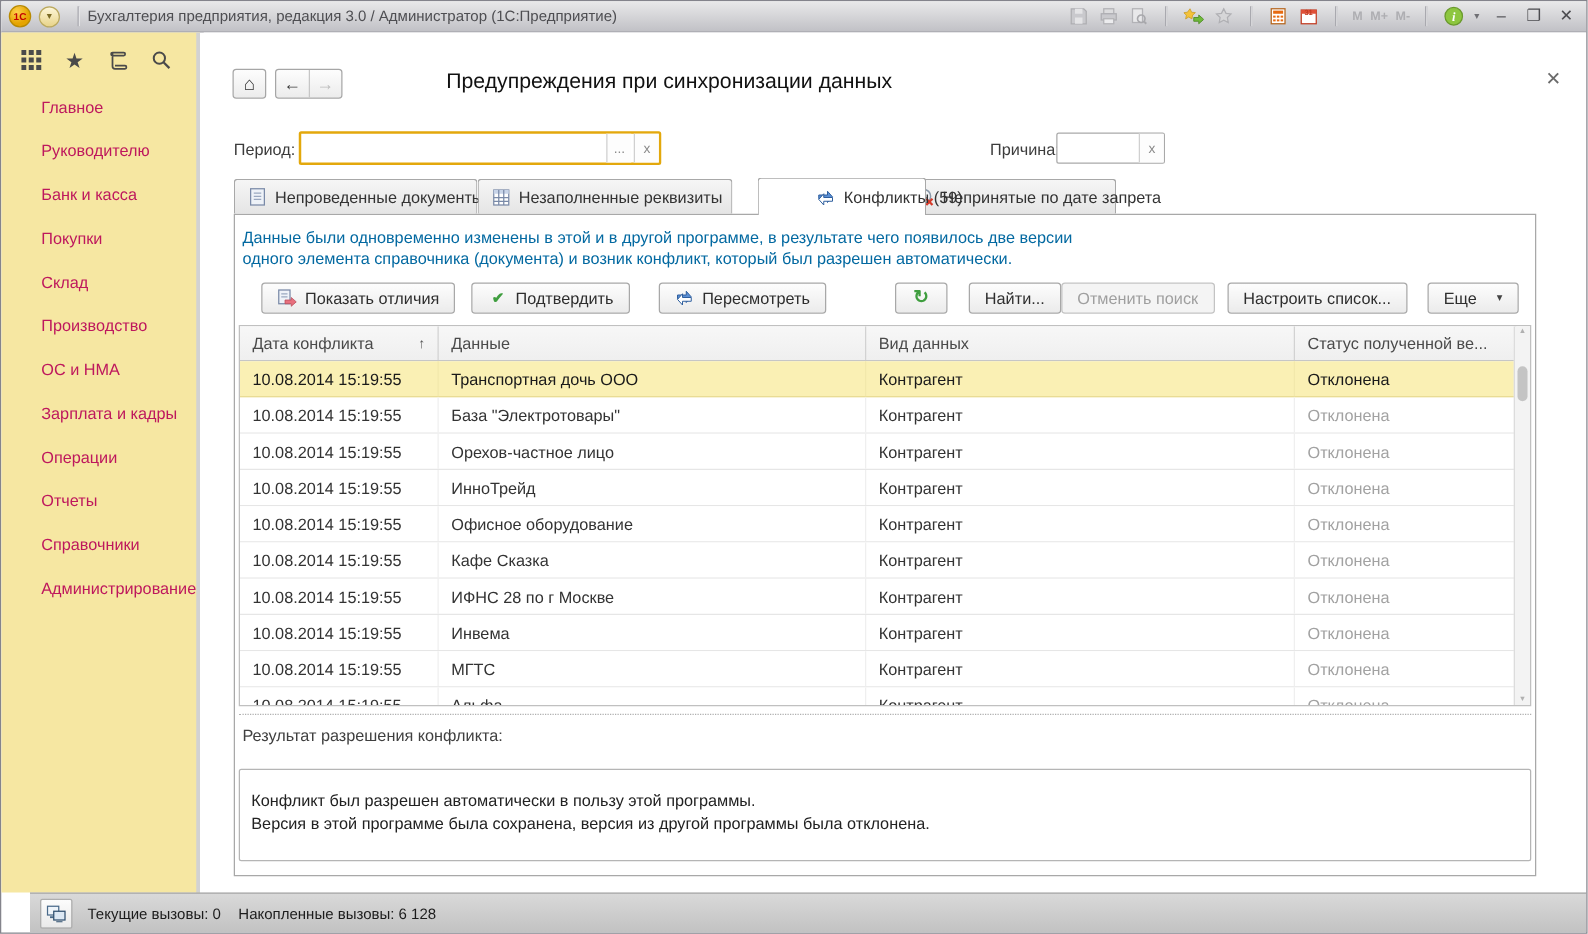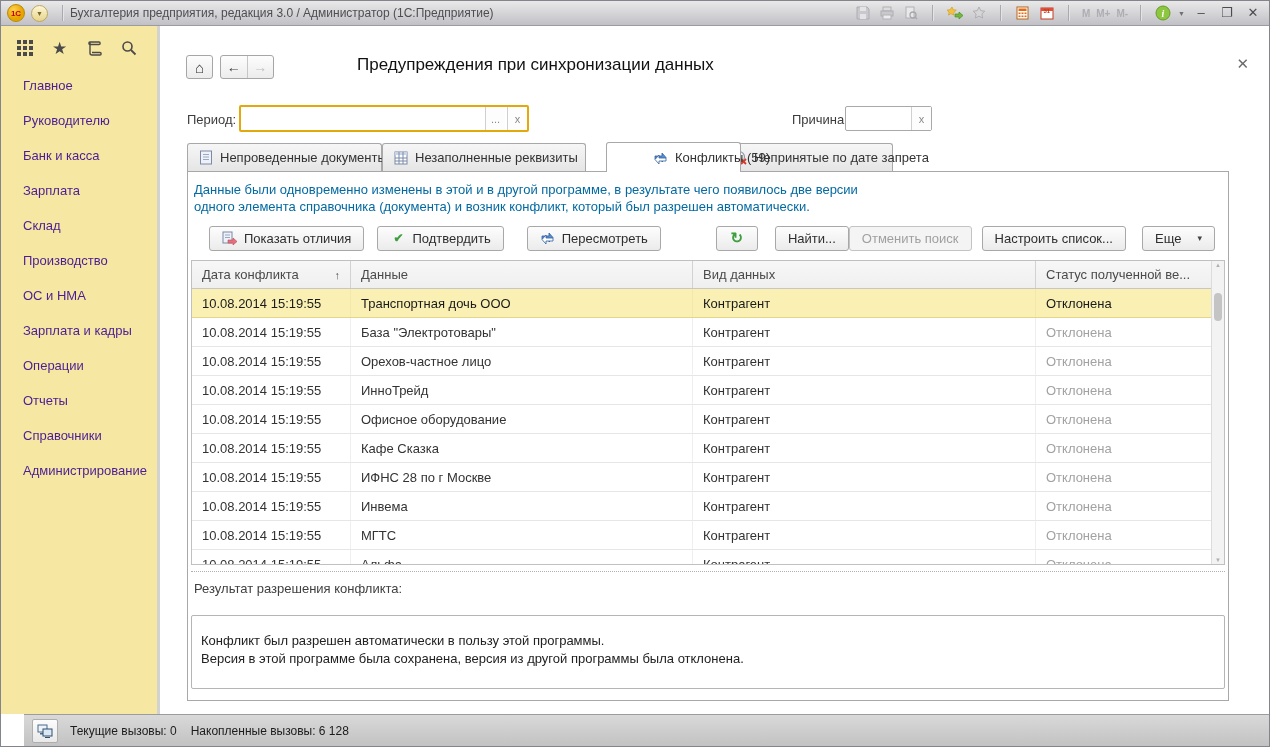--- a/index.html
+++ b/index.html
@@ -15,21 +15,21 @@
   .tb-right{margin-left:auto;display:flex;align-items:center;gap:6px;}
   .tb-ic{width:18px;height:18px;display:flex;align-items:center;justify-content:center;}
   .tb-txt{font-size:10px;font-weight:bold;color:#aeaeb2;}
   .win-ctl{font-size:13px;color:#4c4c50;width:20px;text-align:center;line-height:18px;}
   .info-drop{font-size:7px;color:#6f6f74;}
 
   
   .sidebar{position:absolute;top:25px;left:0;width:159px;bottom:32px;background:#f6e7a2;border-right:3px solid #d2d2d2;box-sizing:border-box;}
   .side-icons{display:flex;align-items:center;justify-content:space-between;padding:12px 18px 10px 14px;}
   .side-ic{width:20px;height:20px;display:flex;align-items:center;justify-content:center;color:#4a4a4a;}
-  .menu-item{height:35px;line-height:35px;padding-left:22px;font-size:13px;color:#4c1d95;cursor:default;white-space:nowrap;}
+  .menu-item{height:35px;line-height:35px;padding-left:32px;font-size:13px;color:#be185d;cursor:default;white-space:nowrap;}
 
   
   .content{position:absolute;top:25px;left:162px;right:0;bottom:32px;background:#fff;}
   .nav-btn{position:absolute;height:24px;border:1px solid #a6a6a6;border-radius:3px;background:linear-gradient(#fdfdfd,#ececec);display:flex;align-items:center;justify-content:center;box-sizing:border-box;}
   .home-btn{left:23px;top:29px;width:27px;}
   .bf-group{left:57px;top:29px;width:54px;padding:0;}
   .bf-half{width:50%;text-align:center;font-size:14px;line-height:22px;}
   .bf-back{color:#3c3c3c;border-right:1px solid #c6c6c6;font-weight:bold;}
   .bf-fwd{color:#bdbdbd;font-weight:bold;}
   .page-title{position:absolute;left:194px;top:29px;font-size:17px;color:#111;white-space:nowrap;}
@@ -196,21 +196,21 @@
         <svg width="16" height="16" viewBox="0 0 16 16">
             <circle cx="6.5" cy="6.5" r="4.5" fill="none" stroke="#4a4a4a" stroke-width="1.6"></circle>
             <line x1="10" y1="10" x2="14.5" y2="14.5" stroke="#4a4a4a" stroke-width="1.8"></line>
           </svg>
       </span>
     </div>
     <div class="menu" id="sidebar-menu">
         <div class="menu-item">Главное</div>
         <div class="menu-item">Руководителю</div>
         <div class="menu-item">Банк и касса</div>
-        <div class="menu-item">Зарплата</div>
+        <div class="menu-item">Покупки</div>
         <div class="menu-item">Склад</div>
         <div class="menu-item">Производство</div>
         <div class="menu-item">ОС и НМА</div>
         <div class="menu-item">Зарплата и кадры</div>
         <div class="menu-item">Операции</div>
         <div class="menu-item">Отчеты</div>
         <div class="menu-item">Справочники</div>
         <div class="menu-item">Администрирование</div>
       </div>
   </div>

